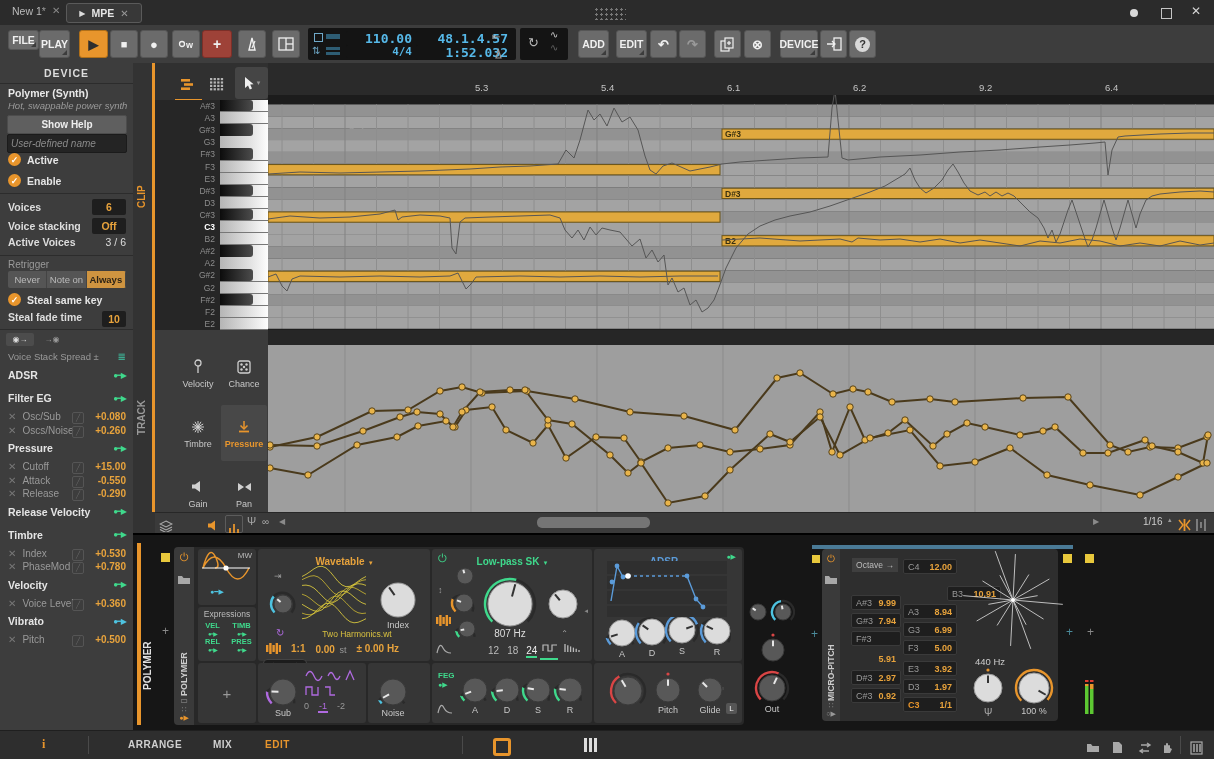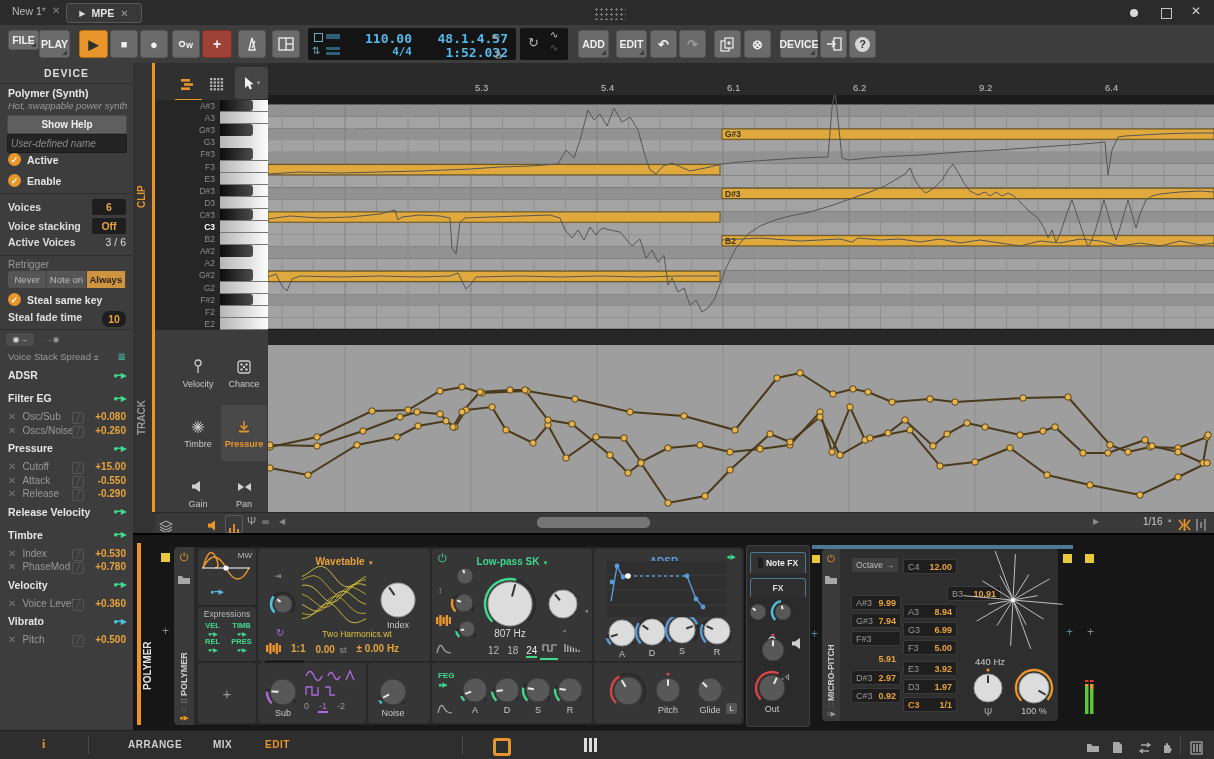--- a/index.html
+++ b/index.html
@@ -154,21 +154,21 @@
           <span class="seg" style="flex:1;">Never</span>
           <span class="seg" style="flex:1;">Note on</span>
           <span class="seg" style="flex:1;background:#cf9440;color:#2e2416;font-weight:bold;">Always</span>
         </div>
         <div class="abs" style="left:8px;top:230px;display:flex;align-items:center;gap:6px;">
           <span class="ck">✓</span>
           <span style="font-size:10.5px;font-weight:bold;color:#e5e5e5;">Steal same key</span>
         </div>
         <div class="abs" style="left:8px;top:248px;width:118px;display:flex;justify-content:space-between;align-items:flex-start;">
           <span class="ilabel" style="font-weight:bold;color:#ddd;">Steal fade time</span>
-          <span class="valbox" style="width:24px;border-radius:7px;">10</span>
+          <span class="valbox" style="width:24px;">10</span>
         </div>
         <div class="abs" style="left:0;top:266px;width:133px;height:1px;background:#2c2c2c;"></div>
         <div class="abs" style="left:6px;top:270px;width:28px;height:13px;background:#4c4c4c;border-radius:2px;color:#ddd;font-size:8px;text-align:center;line-height:13px;">◉→</div>
         <div class="abs" style="left:38px;top:270px;width:28px;height:13px;color:#999;font-size:8px;text-align:center;line-height:13px;">→◉</div>
         <div class="abs" style="left:8px;top:288px;width:118px;display:flex;justify-content:space-between;">
           <span style="font-size:9.5px;color:#9a9a9a;">Voice Stack Spread ±</span>
           <span style="color:#3ec9a7;font-size:10px;">≣</span>
         </div>
         <div class="abs" style="left:8px;top:306px;width:118px;display:flex;justify-content:space-between;align-items:center;">
           <span style="font-size:10.5px;font-weight:bold;color:#e5e5e5;">ADSR</span>
@@ -714,37 +714,20 @@
       <span style="position:absolute;left:6px;top:18px;color:#3fd98c;font-size:7px;">●▶</span>
       <span class="ic" style="position:absolute;left:5px;bottom:6px;"><svg width="16" height="11">
             <path d="M1,10 C3,1 5,1 7,5 S12,10 15,10" fill="none" stroke="#aaa" stroke-width="1.2"></path>
           </svg></span>
     </div>
     <div class="cell" style="left:461px;top:128px;width:148px;height:60px;">
       <span class="abs" style="left:132px;top:40px;width:11px;height:11px;background:#555;border-radius:2px;color:#eee;font-size:8px;display:flex;align-items:center;justify-content:center;">L</span>
       <div style="position:absolute;left:114px;top:24px;width:16px;height:3px;background:#444;"></div>
     </div>
 
-    <div class="abs" style="left:613px;top:10px;width:62px;height:180px;background:#2b2b2b;border:1px solid #3f3f3f;border-radius:3px;">
-      <div class="abs" style="left:3px;top:6px;width:54px;height:20px;border:1px solid #4a7a96;border-bottom:none;border-radius:3px 3px 0 0;background:#333;display:flex;align-items:center;justify-content:center;gap:3px;">
-        <span style="width:5px;height:10px;background:#1e1e1e;display:inline-block;"></span>
-        <span style="font-size:8.5px;color:#eee;font-weight:bold;">Note FX</span>
-      </div>
-      <div class="abs" style="left:3px;top:32px;width:54px;height:18px;border:1px solid #4a7a96;border-bottom:none;border-radius:3px 3px 0 0;background:#2e2e2e;display:flex;align-items:center;justify-content:center;">
-        <span style="font-size:8.5px;color:#ddd;font-weight:bold;">FX</span>
-      </div>
-      <span class="ic" style="position:absolute;left:20px;top:88px;"><svg width="10" height="15">
-            <circle cx="5" cy="4" r="3" fill="none" stroke="#cfcfcf" stroke-width="1.3"></circle>
-            <line x1="5" y1="7" x2="5" y2="14" stroke="#cfcfcf" stroke-width="1.3"></line>
-          </svg></span>
-      <span class="ic" style="position:absolute;left:44px;top:88px;"><svg width="14" height="13">
-            <path d="M1,4.5 h3 L9,1 v11 L4,8.5 H1 Z" fill="#cfcfcf"></path>
-          </svg></span>
-      <span style="position:absolute;left:34px;top:126px;color:#aaa;font-size:9px;">⋈</span>
-    </div>
 
     <div class="abs" style="left:679px;top:10px;width:261px;height:4px;background:#4a7a96;"></div>
     <div class="abs" style="left:679px;top:20px;width:8px;height:8px;background:#e8c83c;"></div>
     <span class="abs" style="left:678px;top:92px;color:#4a8a9a;font-size:12px;">+</span>
 
     <div class="dvstrip" style="left:689px;top:14px;width:18px;height:172px;">
       <span style="color:#e8952c;font-size:10px;margin-top:4px;">⏻</span>
       <span class="ic" style="margin-top:5px;"><svg width="14" height="11">
             <path d="M1,2 h4 l1.5,2 H13 v6 H1 Z" fill="#a8a8a8"></path>
           </svg></span>

